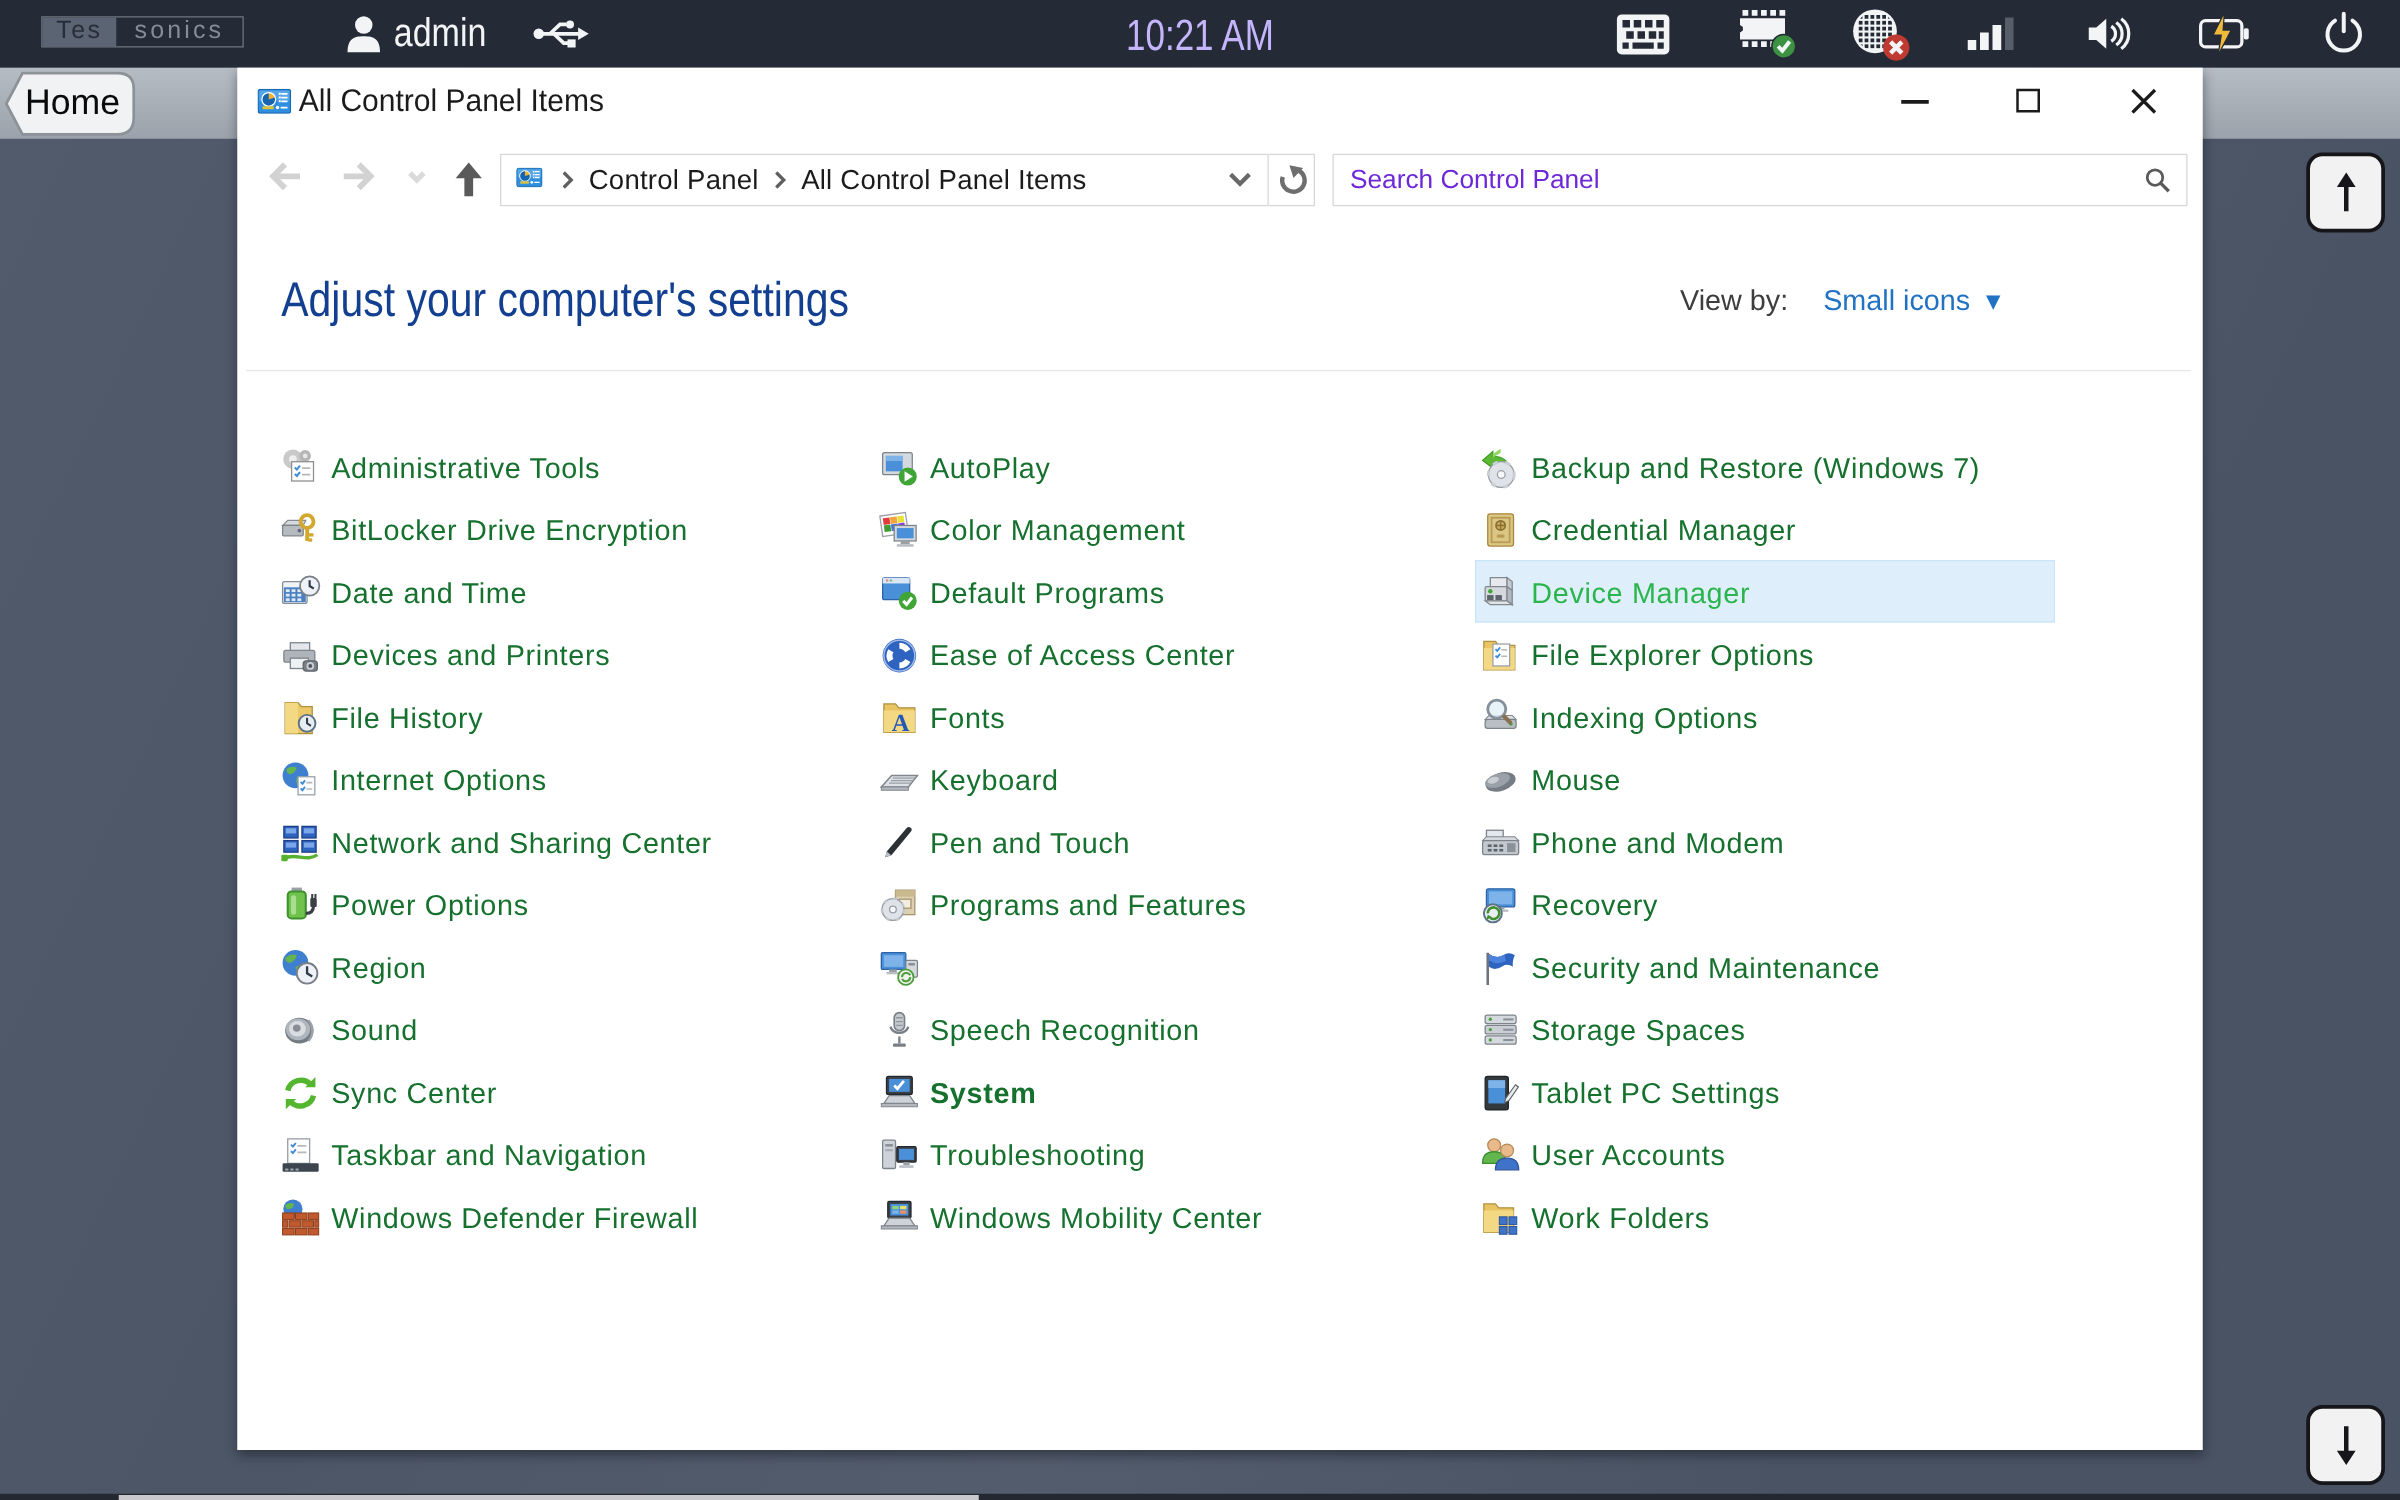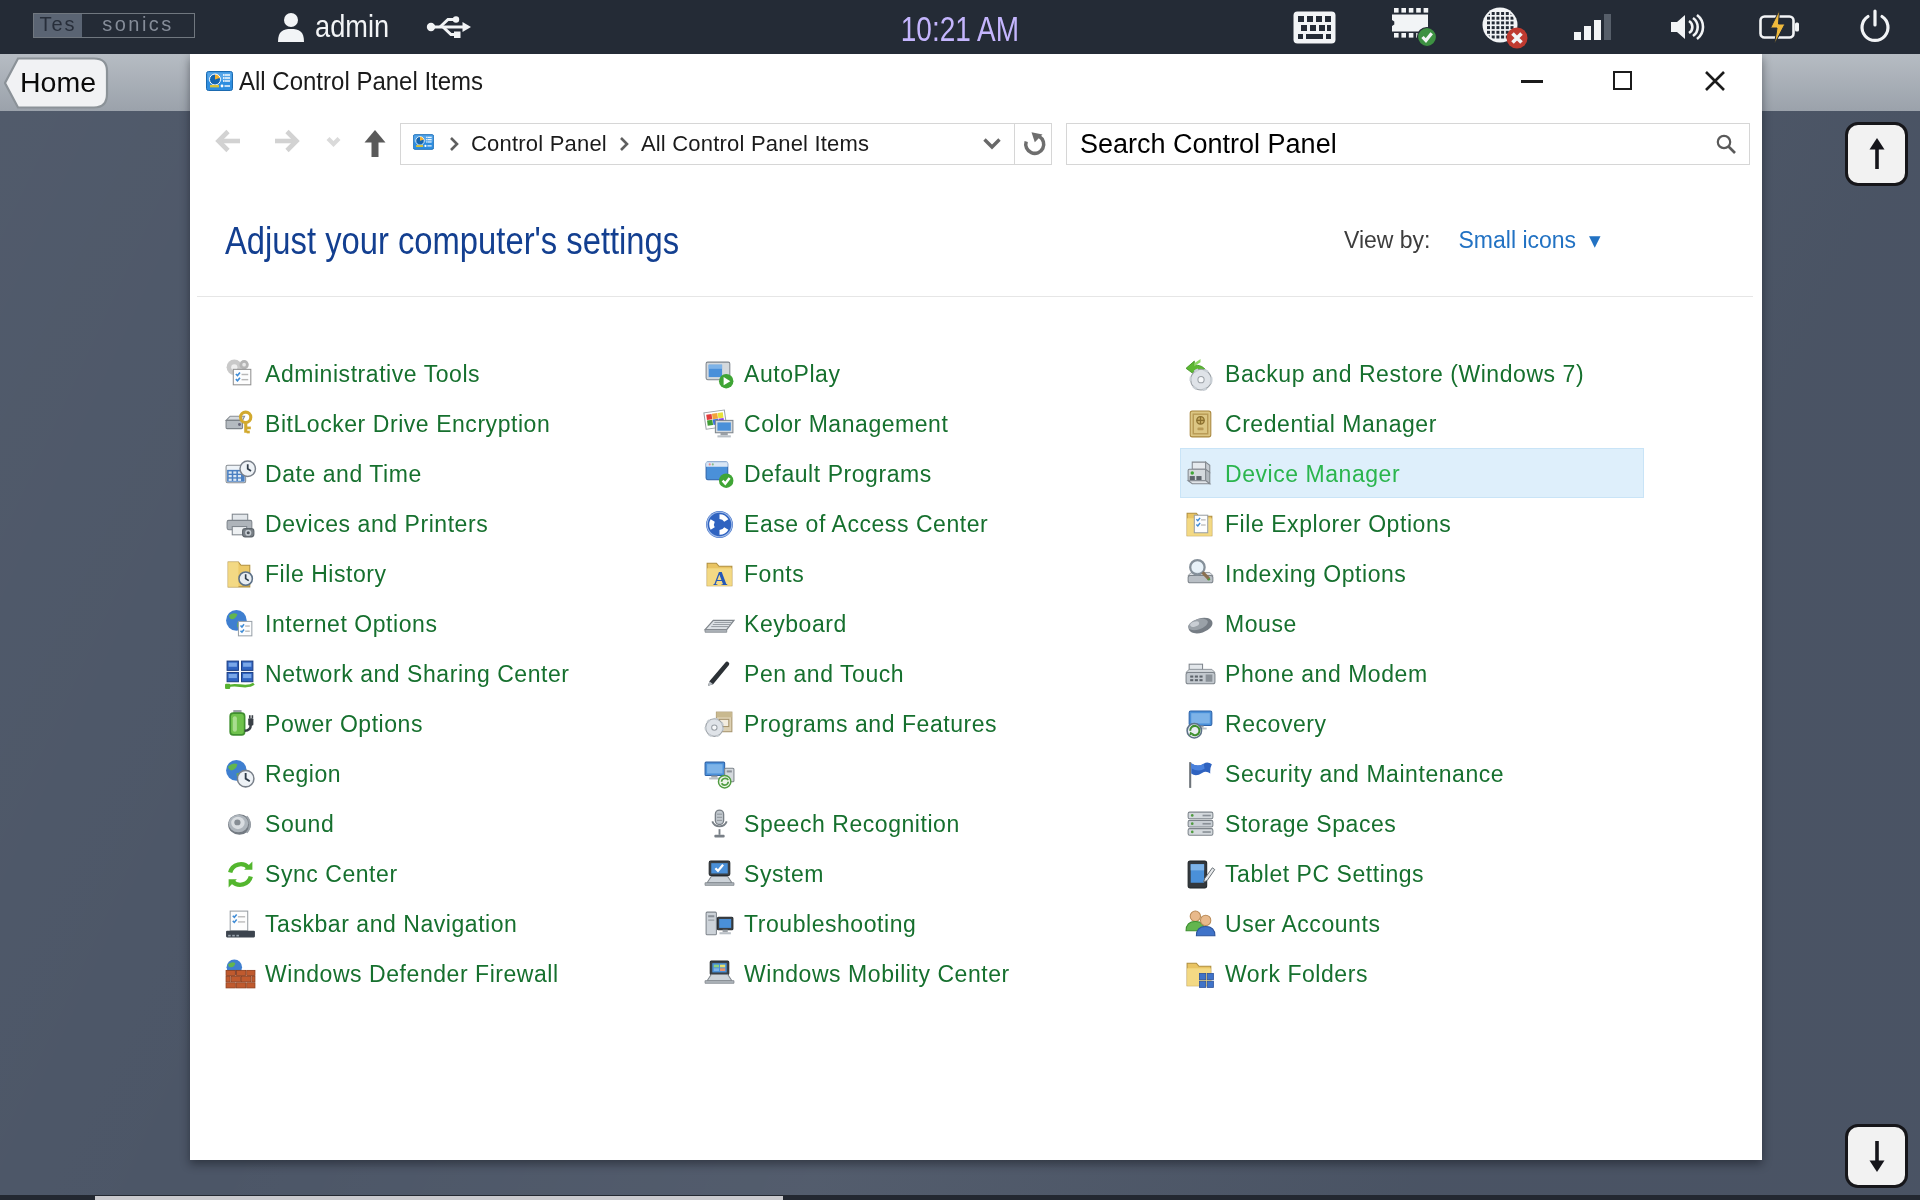--- a/index.html
+++ b/index.html
@@ -10,39 +10,39 @@
       linear-gradient(115deg, rgba(255,255,255,0.03) 0%, rgba(255,255,255,0) 30%, rgba(255,255,255,0.04) 55%, rgba(0,0,0,0.03) 80%),
       #4c5667; }
   .topbar { position:absolute; left:0; top:0; width:1920px; height:54px; background:#242b36; z-index:30; }
   .graystrip { position:absolute; left:0; top:54px; width:1920px; height:57px;
     background:linear-gradient(#b6bcc3, #9ba2ab); z-index:5; }
   .bottomstrip { position:absolute; left:0; top:1195px; width:1920px; height:5px; background:#232831; z-index:6; }
   .bottomlight { position:absolute; left:95px; top:1196px; width:688px; height:4px; background:#c9c9cd; z-index:7; }
 
   
   .logo { position:absolute; left:33px; top:13px; width:162px; height:25px; border:1.5px solid #70777f; display:flex; }
-  .logo .l { background:#5a6473; color:#272e3a; width:48px; text-align:center; font-size:20px; line-height:21px; letter-spacing:2px; }
+  .logo .l { background:#5a6473; color:#272e3a; width:59px; text-align:center; font-size:20px; line-height:21px; letter-spacing:2px; }
   .logo .r { color:#858c98; flex:1; text-align:center; font-size:20px; line-height:21px; letter-spacing:2.5px; }
   .admin { position:absolute; left:277px; top:8px; color:#f2f4f6; font-size:30px; display:flex; align-items:center; }
   .admin svg { margin-right:10px; }
   .time { position:absolute; left:860px; top:9px; width:200px; text-align:center; color:#c4b5fd; }
   .tbicon { position:absolute; top:0; height:54px; display:flex; align-items:center; justify-content:center; }
 
   
   .win { position:absolute; left:190px; top:54px; width:1572px; height:1106px; background:#ffffff; z-index:10; box-shadow:0 4px 9px rgba(10,14,20,0.45); }
   .titlerow { position:absolute; left:0; top:0; width:100%; height:56px; background:#fff; }
   .title { position:absolute; left:49px; top:13px; font-size:25px; color:#1b1b1b; transform:scaleX(0.96); transform-origin:left top; }
   .titleicon { position:absolute; left:16px; top:17px; }
   .ctl { position:absolute; top:0; }
   .toolrow { position:absolute; left:0; top:56px; width:100%; height:58px; background:#fff; }
 
   .crumbbox { position:absolute; left:210px; top:13px; width:615px; height:42px; border:1px solid #d6d6d6; display:flex; align-items:center; }
   .refreshbox { position:absolute; left:825px; top:13px; width:37px; height:42px; border:1px solid #d6d6d6; border-left:none; display:flex; align-items:center; justify-content:center; }
   .searchbox { position:absolute; left:876px; top:13px; width:684px; height:42px; border:1px solid #d6d6d6; display:flex; align-items:center; }
-  .searchbox .ph { color:#000000; font-size:27px; margin-left:13px; flex:1; }
+  .searchbox .ph { color:#6d28d9; font-size:21px; margin-left:13px; flex:1; }
   .crumb { font-size:22px; color:#1b1b1b; letter-spacing:0.2px; }
 
   .heading { position:absolute; left:225px; top:219px; font-size:39px; color:#133f90; z-index:12; transform:scaleX(0.84); transform-origin:left top; }
   .viewby { position:absolute; left:1344px; top:227px; font-size:23px; color:#3d3d3d; z-index:12; }
   .viewby .link { color:#2272c3; margin-left:28px; }
   .sep { position:absolute; left:197px; top:296px; width:1556px; height:1px; background:#e6e6e6; z-index:12; }
 
   .item { position:absolute; height:50px; display:flex; align-items:center; z-index:12; }
   .item .ic { width:33px; height:33px; display:flex; align-items:center; justify-content:center; }
   .item .ic svg { width:33px; height:33px; }
@@ -641,21 +641,21 @@
             <line x1="13.5" y1="9" x2="18.5" y2="9"></line>
             <line x1="13.5" y1="12" x2="18.5" y2="12"></line>
           </g>
  <path d="M9 13 a7.5 7.5 0 0 0 14 0" stroke="#787f86" stroke-width="1.8" fill="none"></path>
  <line x1="16" y1="20.5" x2="16" y2="26" stroke="#787f86" stroke-width="1.8"></line>
  <rect x="11" y="26" width="10" height="2.6" rx="1" fill="#787f86"></rect>
 </svg>
       </div>
       <div class="tx">Speech Recognition</div>
     </div>
-    <div class="item" style="left:703px; top:849px;">
+    <div class="item" style="left:703px; top:849px;font-weight:bold;">
       <div class="ic">
         <svg width="30" height="30" viewBox="0 0 32 32">
  <rect x="6" y="3" width="20" height="14" rx="1.5" fill="#3a4046" stroke="#24282c"></rect>
  <rect x="8" y="5" width="16" height="10" fill="#4a90d9"></rect>
  <path d="M12 10 l2.5 2.5 l5 -6" stroke="#fff" stroke-width="2.2" fill="none"></path>
  <path d="M4 24 l4 -6 h16 l4 6 z" fill="#cdd3d9" stroke="#81878d"></path>
  <path d="M2 24 h28 v2.5 h-28 z" fill="#b2b8be" stroke="#81878d" stroke-width="0.8"></path>
 </svg>
       </div>
       <div class="tx">System</div>

